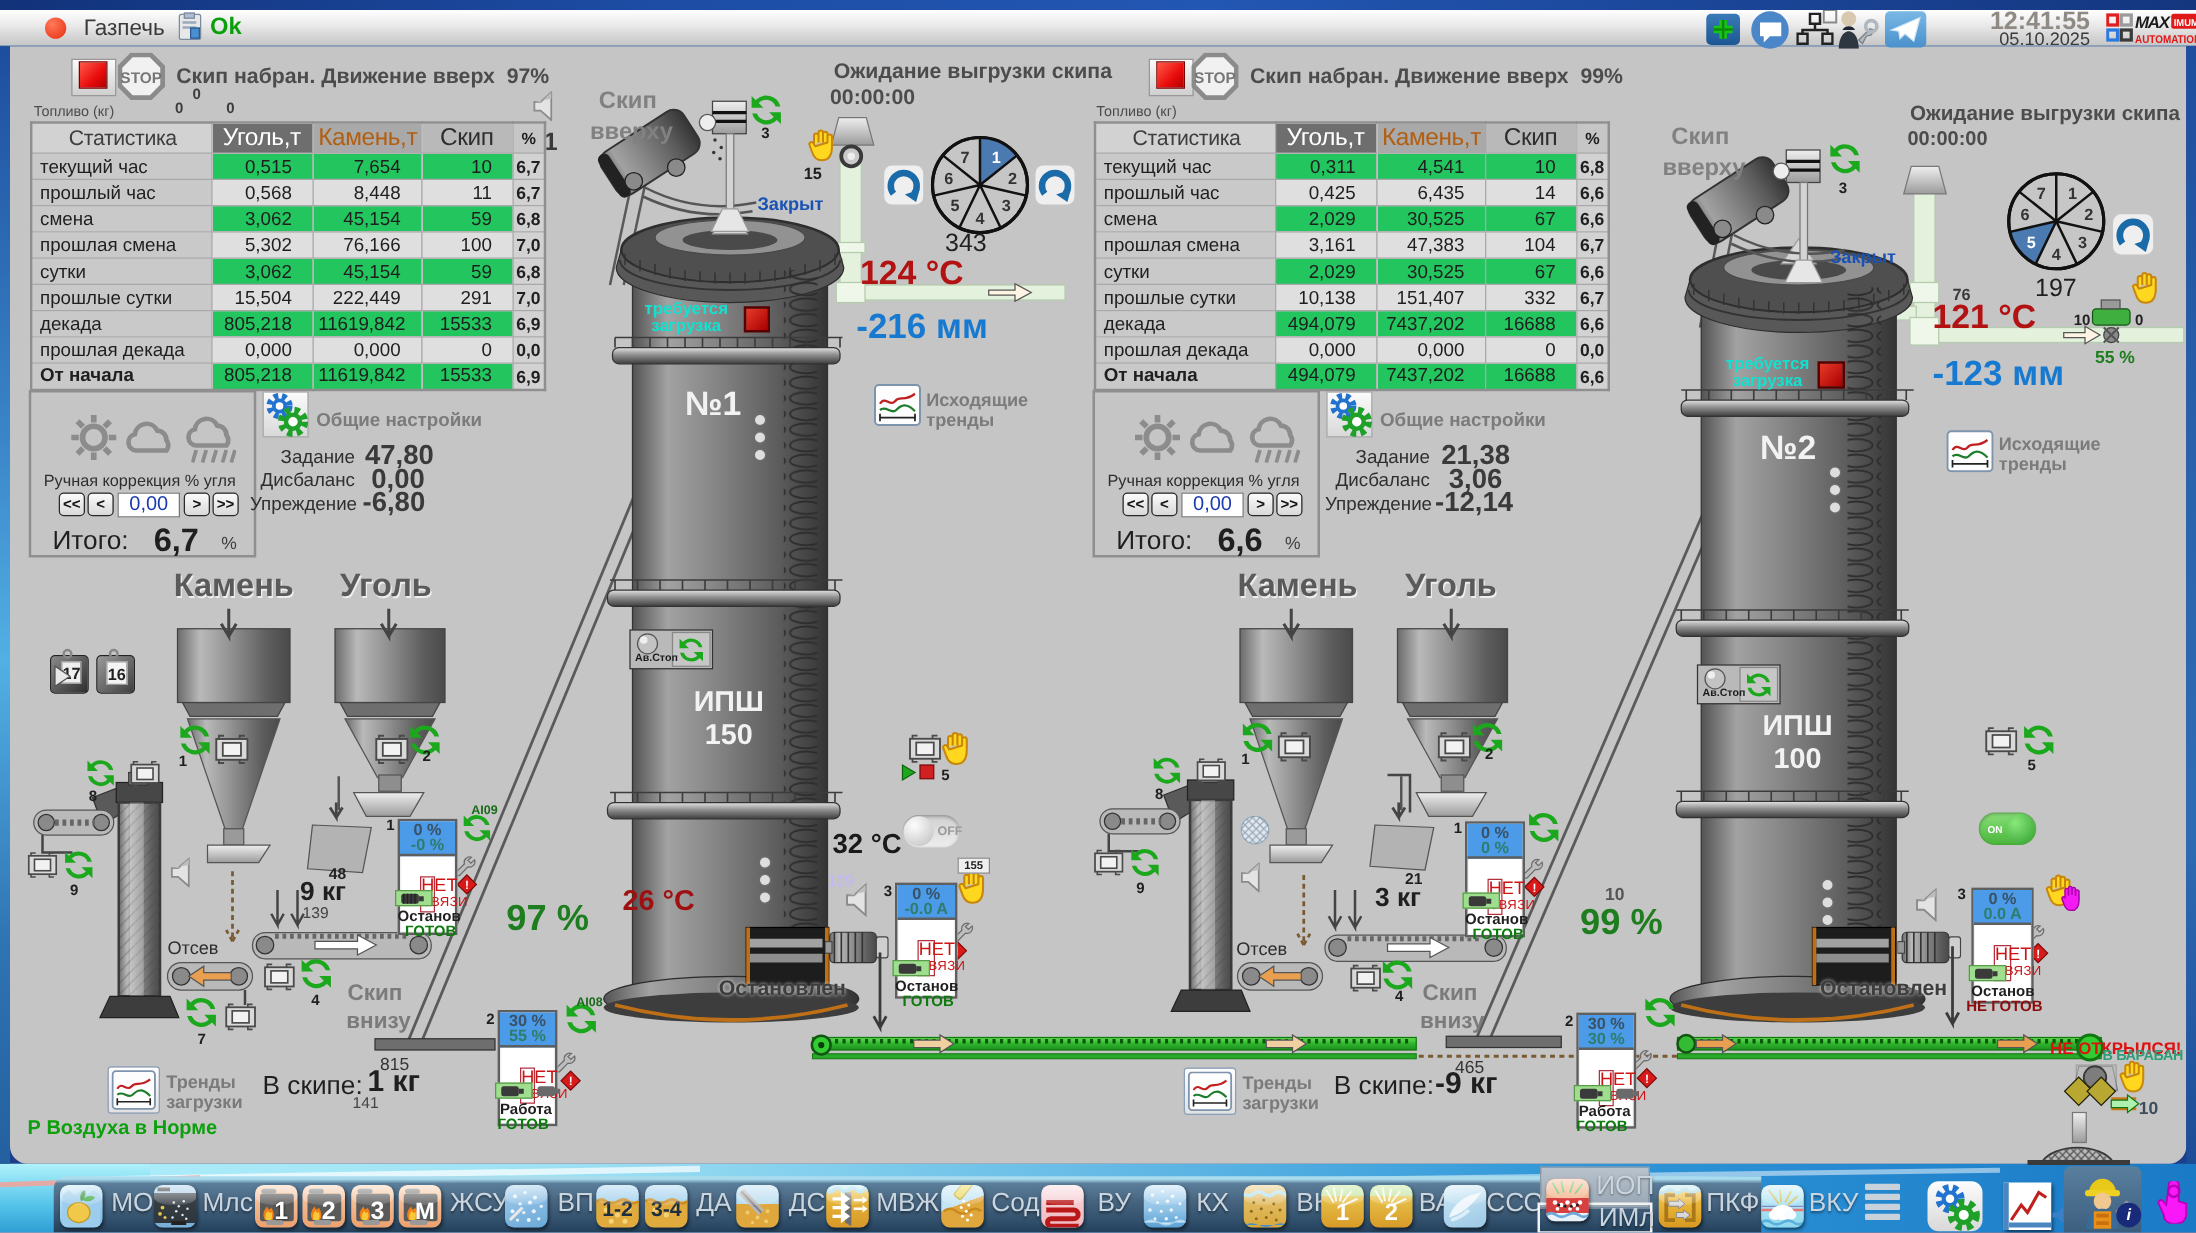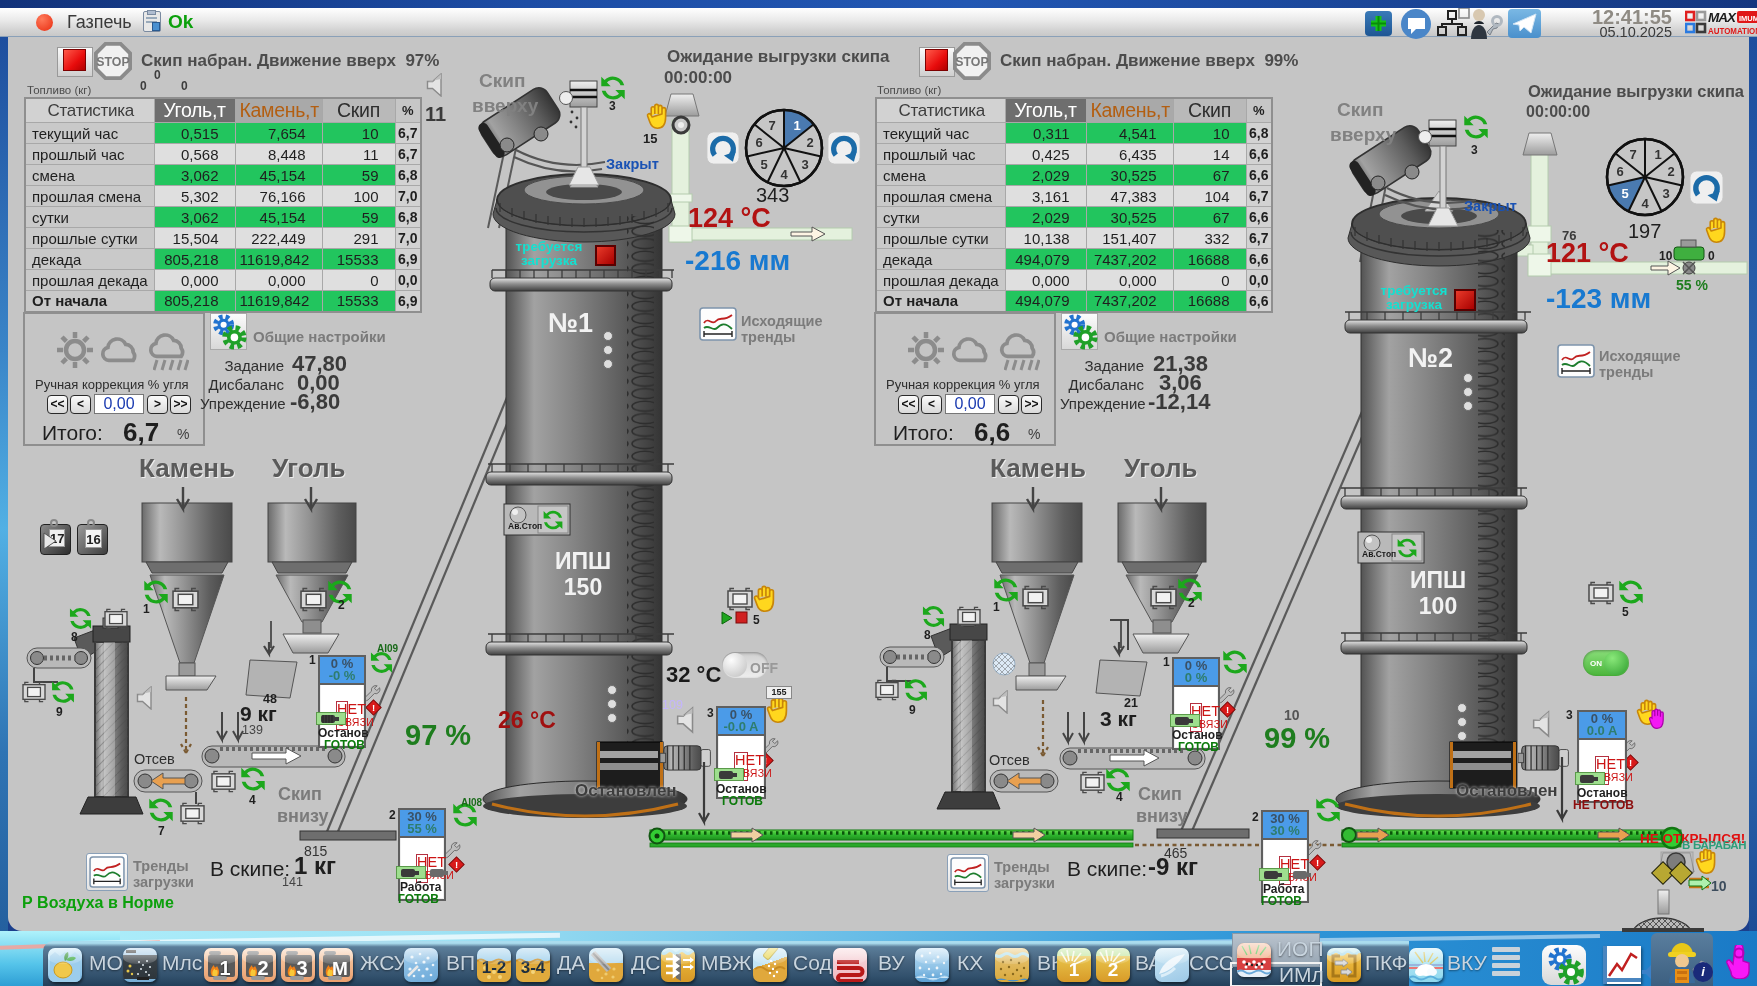--- a/index.html
+++ b/index.html
@@ -8,21 +8,21 @@
 #topstrip{left:0;top:0;width:1757px;height:8px;background:linear-gradient(90deg,#12327a,#1d4da5 30%,#2257b3 55%,#14367f)}
 #ttl{left:0;top:8px;width:1757px;height:29px;background:linear-gradient(#ffffff,#e9e9e9 45%,#d2d2d2 80%,#c8c8c8);border-bottom:1px solid #8aa0b8}
 #brdL{left:0;top:37px;width:8px;height:894px;background:linear-gradient(#1e4e9e,#3a85c8 35%,#52b0e4 55%,#2f74b4 80%,#24609f)}
 #brdR{left:1749px;top:37px;width:8px;height:894px;background:linear-gradient(#1e4e9e,#2a63ad 40%,#2d6cb4 70%,#1d4c96)}
 #desk{left:0;top:931px;width:1757px;height:55px;background:linear-gradient(90deg,#aeeffb,#9fe2f4 25%,#66bbe6 50%,#2f96d8 72%,#1a7ac6);overflow:hidden}
 #cv{left:8px;top:37px;width:1741px;height:894px;background:#c5c5c5;border-bottom-left-radius:14px;border-bottom-right-radius:14px}
 #tb{left:43px;top:941px;width:1366px;height:45px;background:linear-gradient(#aadcee 0 5%,#5b7e9a 13%,#47647f 45%,#32516d 78%,#23405a);border-radius:10px 0 0 0}
 #gfx{left:0;top:0;width:1757px;height:986px}
 .tbl{border-collapse:collapse;background:#d8d8d8;border:2px solid #8f8f8f;table-layout:fixed;width:392px}
 .tbl td{border:1px solid #a8a8a8;font-size:15px;height:21px;padding:0 4px;color:#1f1f1f;white-space:nowrap;overflow:hidden}
-.tbl td.lb{background:#c9c9c9;width:129px;padding-left:6px}
+.tbl td.lb{background:#c9c9c9;width:144px;padding-left:6px}
 .tbl td.v{text-align:right;background:#22c55e;padding-right:16px}
 .tbl tr:nth-child(odd) td.v{background:#dfdfdf}
 .tbl td.pc{text-align:center;background:#d2d2d2;width:26px;padding:0 2px;font-weight:bold;font-size:14px}
 .th td{font-size:19.5px;text-align:center;height:24px;letter-spacing:-0.3px}
 .msg{font-size:17px;font-weight:bold;color:#4c4c4c}
 .gt{color:#7b7b7b;font-weight:bold}
 .ai{border:2.5px solid #5f5f5f;background:#fff;text-align:center;box-shadow:inset 0 0 0 1px #efefef}
 .aib{background:#4b9be8;color:#3a5166;font-weight:bold;font-size:13px;line-height:11.8px;padding:1px 0;border-bottom:2px solid #5f5f5f}
 .t2{color:#2e7d6e}
 .air{color:#cc1414;font-weight:normal;font-size:14.5px;line-height:12px;padding:1px 0;border:1.5px solid #b43040;margin:16px}
@@ -706,21 +706,21 @@
 <div class="ab" style="left:756px;top:184px;font-size:20px;color:#1f1f1f">343</div>
 <div class="ab b" style="left:688px;top:203px;font-size:27px;color:#b21212">124 °C</div>
 <div class="ab b" style="left:685px;top:245px;font-size:28px;color:#1879d0">-216 мм</div>
 <svg class="ab" style="left:699px;top:307px" width="38" height="34">
       <use href="#trnd" width="38" height="34"></use>
     </svg>
 <div class="ab b" style="left:741px;top:313px;font-size:14.5px;color:#7b7b7b;line-height:16px">Исходящие<br>тренды</div>
 <div class="ab st1" style="left:753px;top:615px">5</div>
 <div class="ab tgl" style="left:722px;top:652px">
       <div class="knob ab" style="left:1px;top:1px"></div>
-      <span class="ab" style="left:28px;top:8px;font-size:14px;color:#999;font-weight:bold">OFF</span>
+      <span class="ab" style="left:28px;top:8px;font-size:10px;color:#999;font-weight:bold">OFF</span>
     </div>
 
 <div class="ab ai" style="left:318px;top:655px;width:48px">
       <div class="aib">0 %<br><span class="t2">-0 %</span></div>
       <div class="air">НЕТ<br><span class="s2">СВЯЗИ</span></div>
     </div>
 <div class="ab st1" style="left:309px;top:655px">1</div>
 <div class="ab b" style="left:377px;top:643px;font-size:10px;color:#1a6a1a">AI09</div>
 <div class="ab" style="left:316px;top:712px;width:30px;height:13px;background:#9ede8e;border:1px solid #5a9a4a"></div>
 <svg class="ab" style="left:319px;top:712px" width="24" height="13">

